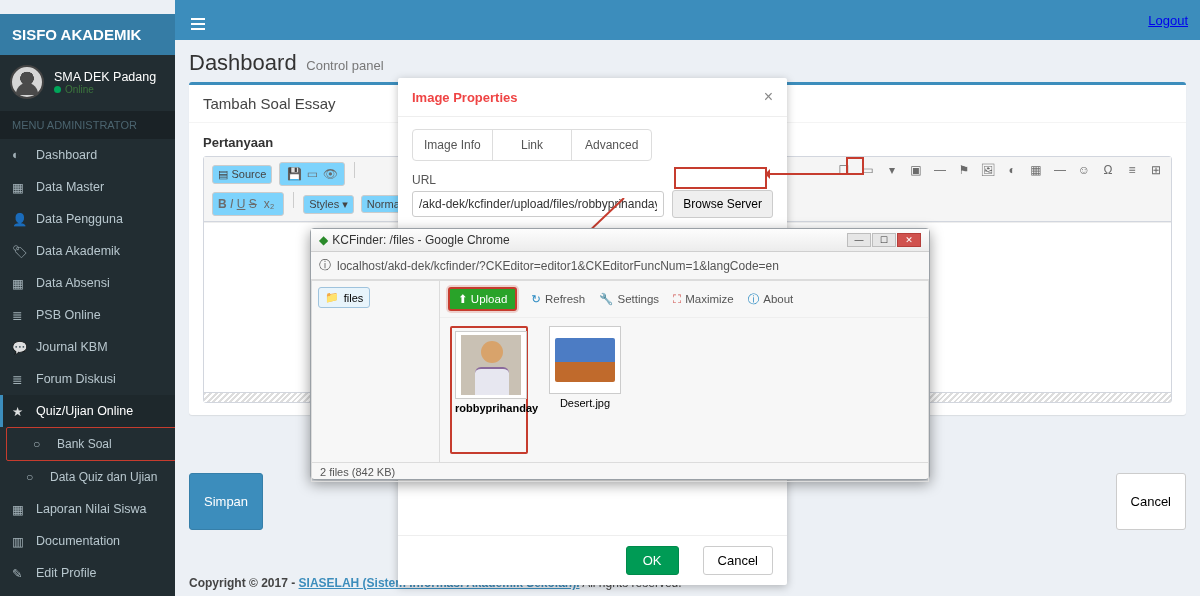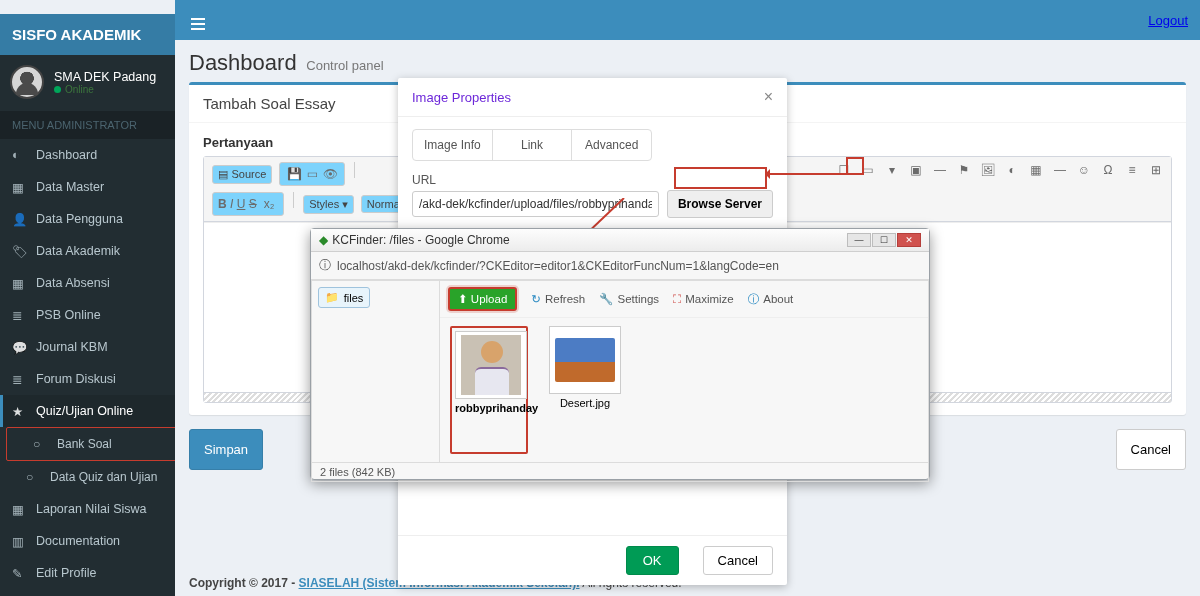--- a/index.html
+++ b/index.html
@@ -37,40 +37,40 @@
     .box{margin:0 14px 14px 14px;background:#fff;border-top:3px solid #3c8dbc;border-radius:3px;box-shadow:0 1px 1px rgba(0,0,0,.08);}
     .box-header{padding:10px 14px;border-bottom:1px solid #f4f4f4;font-size:15px;color:#444;}
     .box-body{padding:12px 14px;}
     .label{font-weight:700;color:#333;font-size:13px;}
     .ck{border:1px solid #d2d6de;border-radius:3px;margin-top:6px;}
     .ck-toolbar{background:#f5f5f5;border-bottom:1px solid #d2d6de;padding:4px 6px;font-size:11px;color:#444;}
     .ck-toolbar .grp{display:inline-block;border:1px solid #ccc;border-radius:3px;padding:2px 5px;margin:1px 2px;background:#7dd3fc;}
     .ck-area{height:170px;border-top:1px solid #eee;}
     .ck-resize{height:10px;background:repeating-linear-gradient(135deg,#ddd 0 2px,#fff 2px 4px);border-top:1px solid #d2d6de;}
     .footer-btns{margin:10px 14px 0 14px;display:flex;gap:8px;}
-    .btn{padding:12px 14px;border-radius:3px;border:1px solid #ccc;background:#fff;font-size:13px;cursor:pointer;}
+    .btn{padding:20px 14px;border-radius:3px;border:1px solid #ccc;background:#fff;font-size:13px;cursor:pointer;margin-top:44px;}
     .btn-primary{background:#3c8dbc;border-color:#367fa9;color:#fff;}
     .btn-cancel{margin-left:auto;}
 
     .copyright{position:absolute;left:14px;bottom:6px;font-size:12px;color:#444;}
     .copyright a{color:#3c8dbc;font-weight:600;}
 
     
     .modal{position:absolute;left:398px;top:78px;width:389px;background:#fff;box-shadow:0 2px 8px rgba(0,0,0,.25);border-radius:2px;}
     .modal-header{padding:10px 14px;border-bottom:1px solid #eee;display:flex;align-items:center;}
-    .modal-title{font-size:13px;color:#6d28d9;font-weight:400;}
+    .modal-title{font-size:13px;color:#ef4444;font-weight:700;}
     .modal-close{margin-left:auto;color:#888;font-size:16px;cursor:pointer;}
     .tabs{display:flex;border:1px solid #ddd;border-radius:4px;overflow:hidden;margin:12px 14px 10px 14px;width:240px;}
     .tabs .tab{flex:1;text-align:center;padding:8px 6px;font-size:12px;border-right:1px solid #ddd;color:#555;cursor:pointer;}
     .tabs .tab:last-child{border-right:none;}
     .field{padding:2px 14px 6px 14px;}
     .field-label{font-size:12px;color:#555;margin-bottom:3px;}
     .row-url{display:flex;gap:8px;align-items:center;}
     .inp{flex:1;border:1px solid #ccc;border-radius:3px;padding:5px 6px;font-size:12px;color:#333;}
-    .browse-btn{border:1px solid #ccc;padding:6px 10px;font-size:12px;border-radius:3px;cursor:pointer;font-weight:bold;}
+    .browse-btn{border:1px solid #ccc;padding:6px 10px;font-size:12px;border-radius:3px;cursor:pointer;}
     .red-box{border:2px solid #c63c2e;padding:2px;position:absolute;}
     .red-browse{left:674px;top:167px;width:93px;height:22px;pointer-events:none;}
     .red-image-icon{left:846px;top:157px;width:18px;height:18px;pointer-events:none;}
     .arrow{position:absolute;pointer-events:none;}
     .arrow1{left:768px;top:173px;width:80px;height:2px;background:#c63c2e;}
     .arrow1::after{content:"";position:absolute;left:-8px;top:-4px;border:5px solid transparent;border-right-color:#c63c2e;}
     .modal-foot{padding:10px 14px;border-top:1px solid #eee;display:flex;gap:24px;justify-content:flex-end;margin-top:260px;}
     .btn-ok{background:#009b55;color:#fff;border:1px solid #008a4b;padding:6px 16px;border-radius:3px;font-size:13px;}
     .btn-cncl{background:#fff;border:1px solid #ccc;padding:6px 14px;border-radius:3px;font-size:13px;}
 

